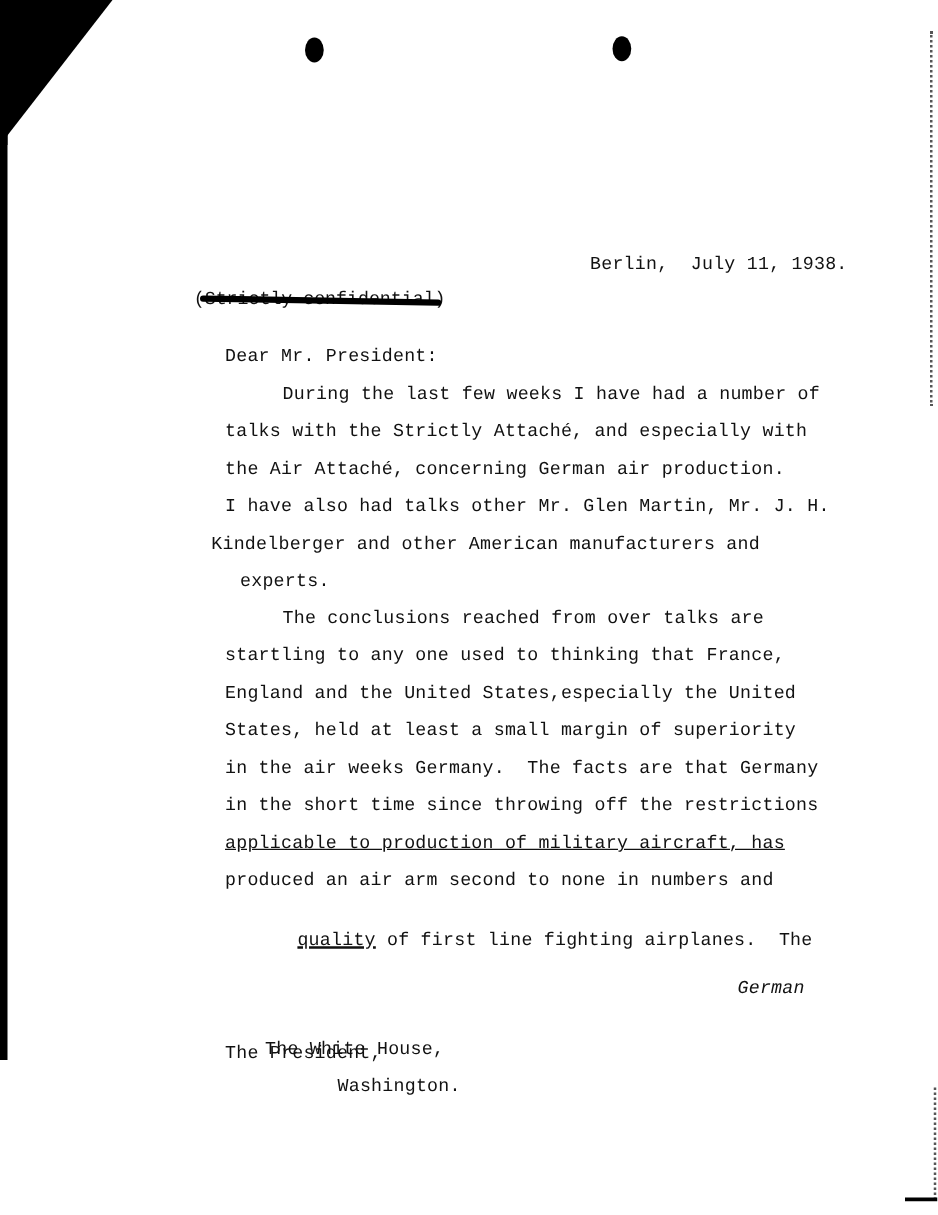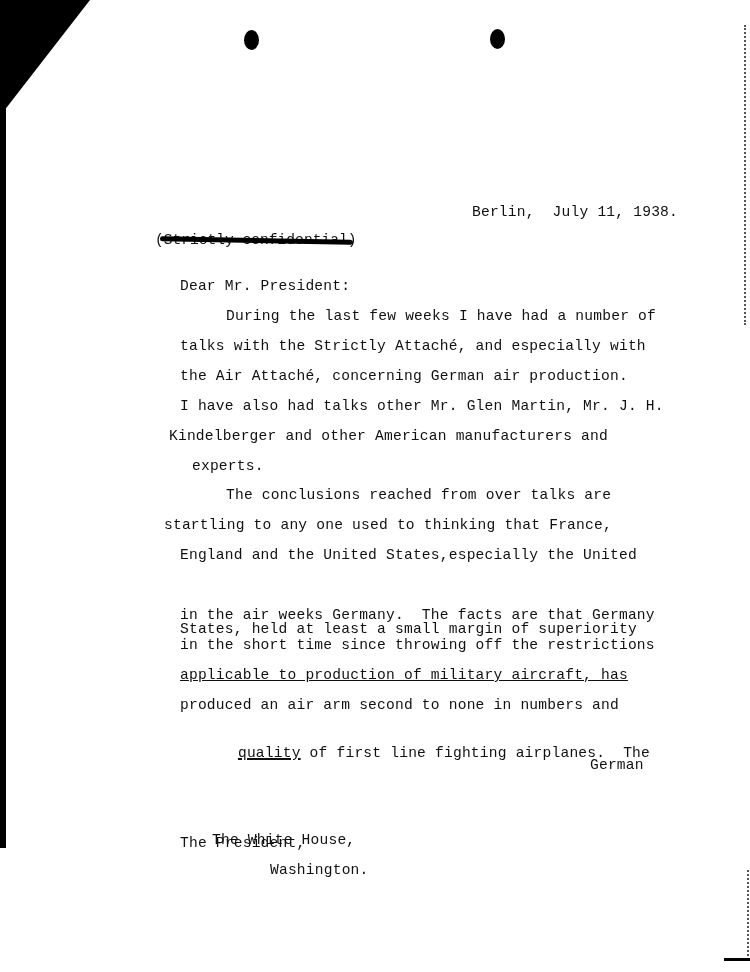--- a/index.html
+++ b/index.html
@@ -106,29 +106,29 @@
 <div class="line" style="left:180px; top:277px;">Dear Mr. President:</div>
 
 <div class="line" style="left:226px; top:307px;">During the last few weeks I have had a number of</div>
 <div class="line" style="left:180px; top:337px;">talks with the Strictly Attaché, and especially with</div>
 <div class="line" style="left:180px; top:367px;">the Air Attaché, concerning German air production.</div>
 <div class="line" style="left:180px; top:397px;">I have also had talks other Mr. Glen Martin, Mr. J. H.</div>
 <div class="line" style="left:169px; top:427px;">Kindelberger and other American manufacturers and</div>
 <div class="line" style="left:180px; top:457px;margin-left:12px;">experts.</div>
 
 <div class="line" style="left:226px; top:486px;">The conclusions reached from over talks are</div>
-<div class="line" style="left:164px; top:516px;">startling to any one used to thinking that France,</div>
+<div class="line" style="left:180px; top:516px;">startling to any one used to thinking that France,</div>
 <div class="line" style="left:180px; top:546px;">England and the United States,especially the United</div>
-<div class="line" style="left:180px; top:576px;margin-top:44px;">States, held at least a small margin of superiority</div>
+<div class="line" style="left:180px; top:576px;">States, held at least a small margin of superiority</div>
 <div class="line" style="left:180px; top:606px;">in the air weeks Germany.  The facts are that Germany</div>
 <div class="line" style="left:180px; top:636px;">in the short time since throwing off the restrictions</div>
 <div class="line" style="left:180px; top:666px;text-decoration:underline;">applicable to production of military aircraft, has</div>
 <div class="line" style="left:180px; top:696px;">produced an air arm second to none in numbers and</div>
 
 <div class="line" style="left:180px; top:726px;">
   <span class="underline">quality</span><span> </span><span>of first line fighting airplanes.  The</span>
 </div>
 
-<div class="line" style="left:590px; top:756px;">German</div>
+<div class="line" style="left:590px; top:782px;font-style:italic;">German</div>
 
 <div class="line" style="left:180px; top:834px;">The President,</div>
 <div class="line" style="left:212px; top:831px;">The White House,</div>
 <div class="line" style="left:270px; top:861px;">Washington.</div>
 
 </body></html>

